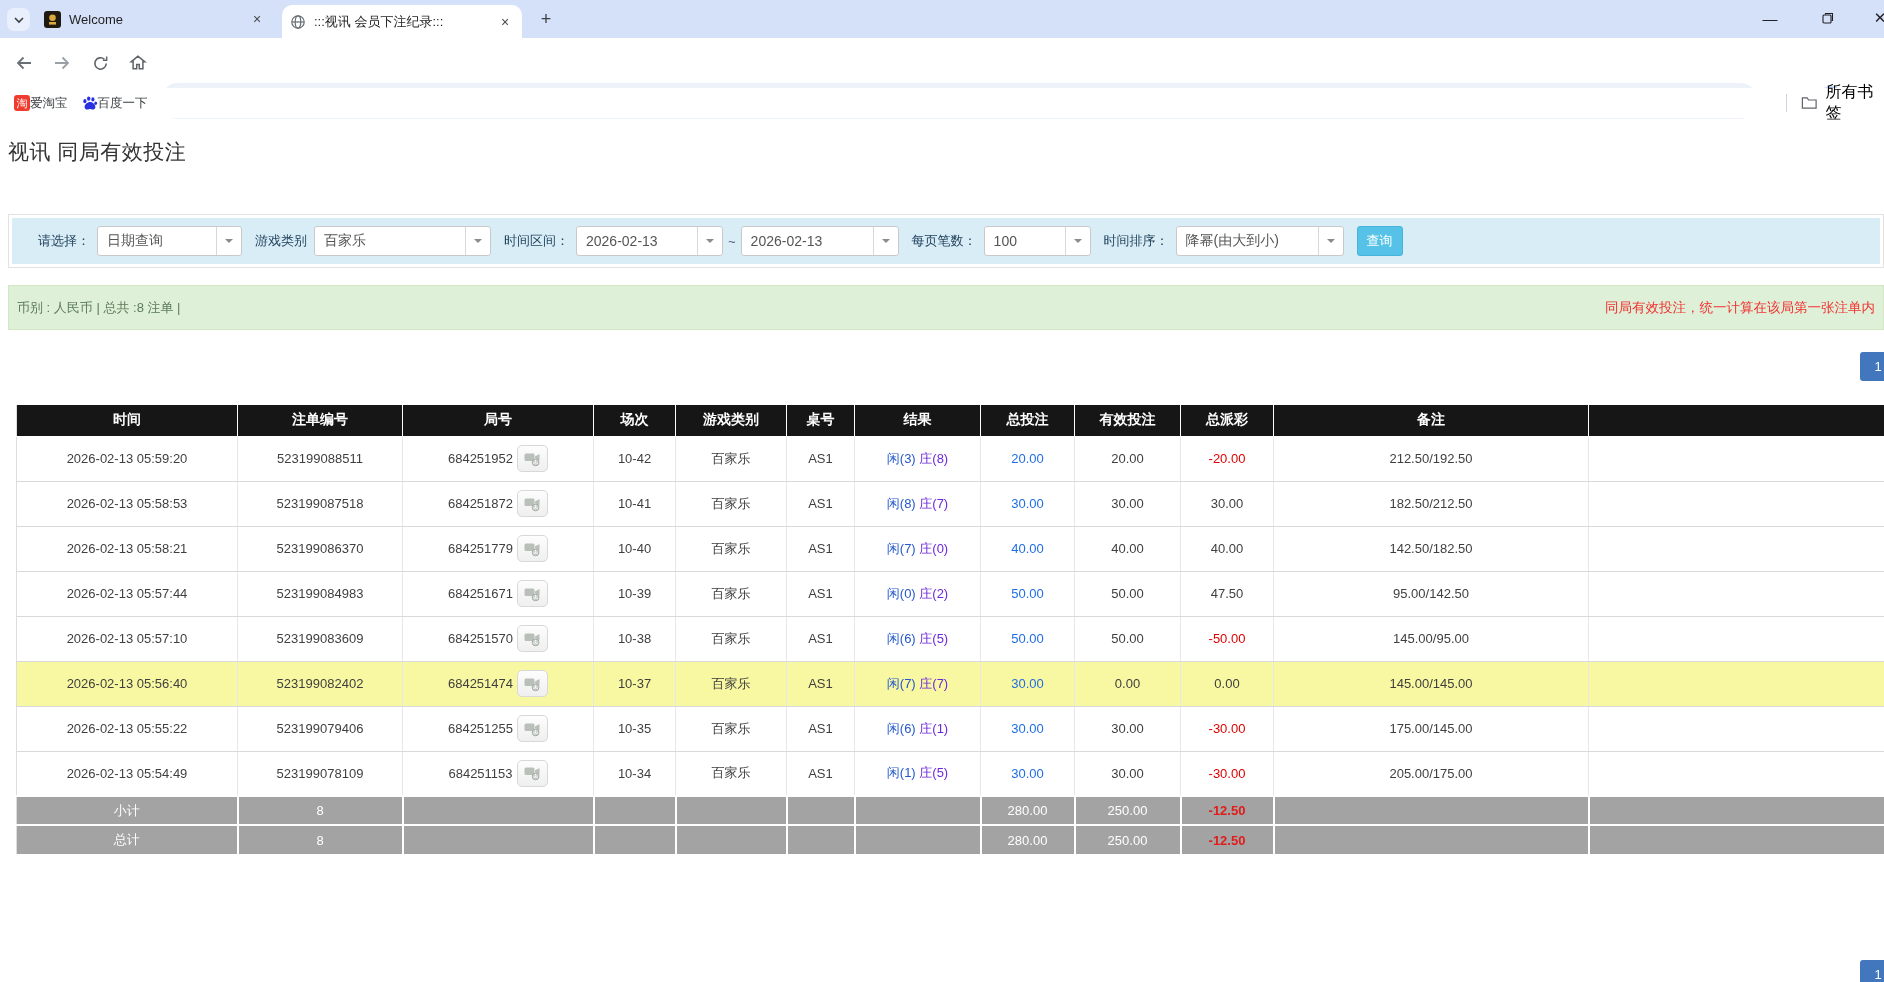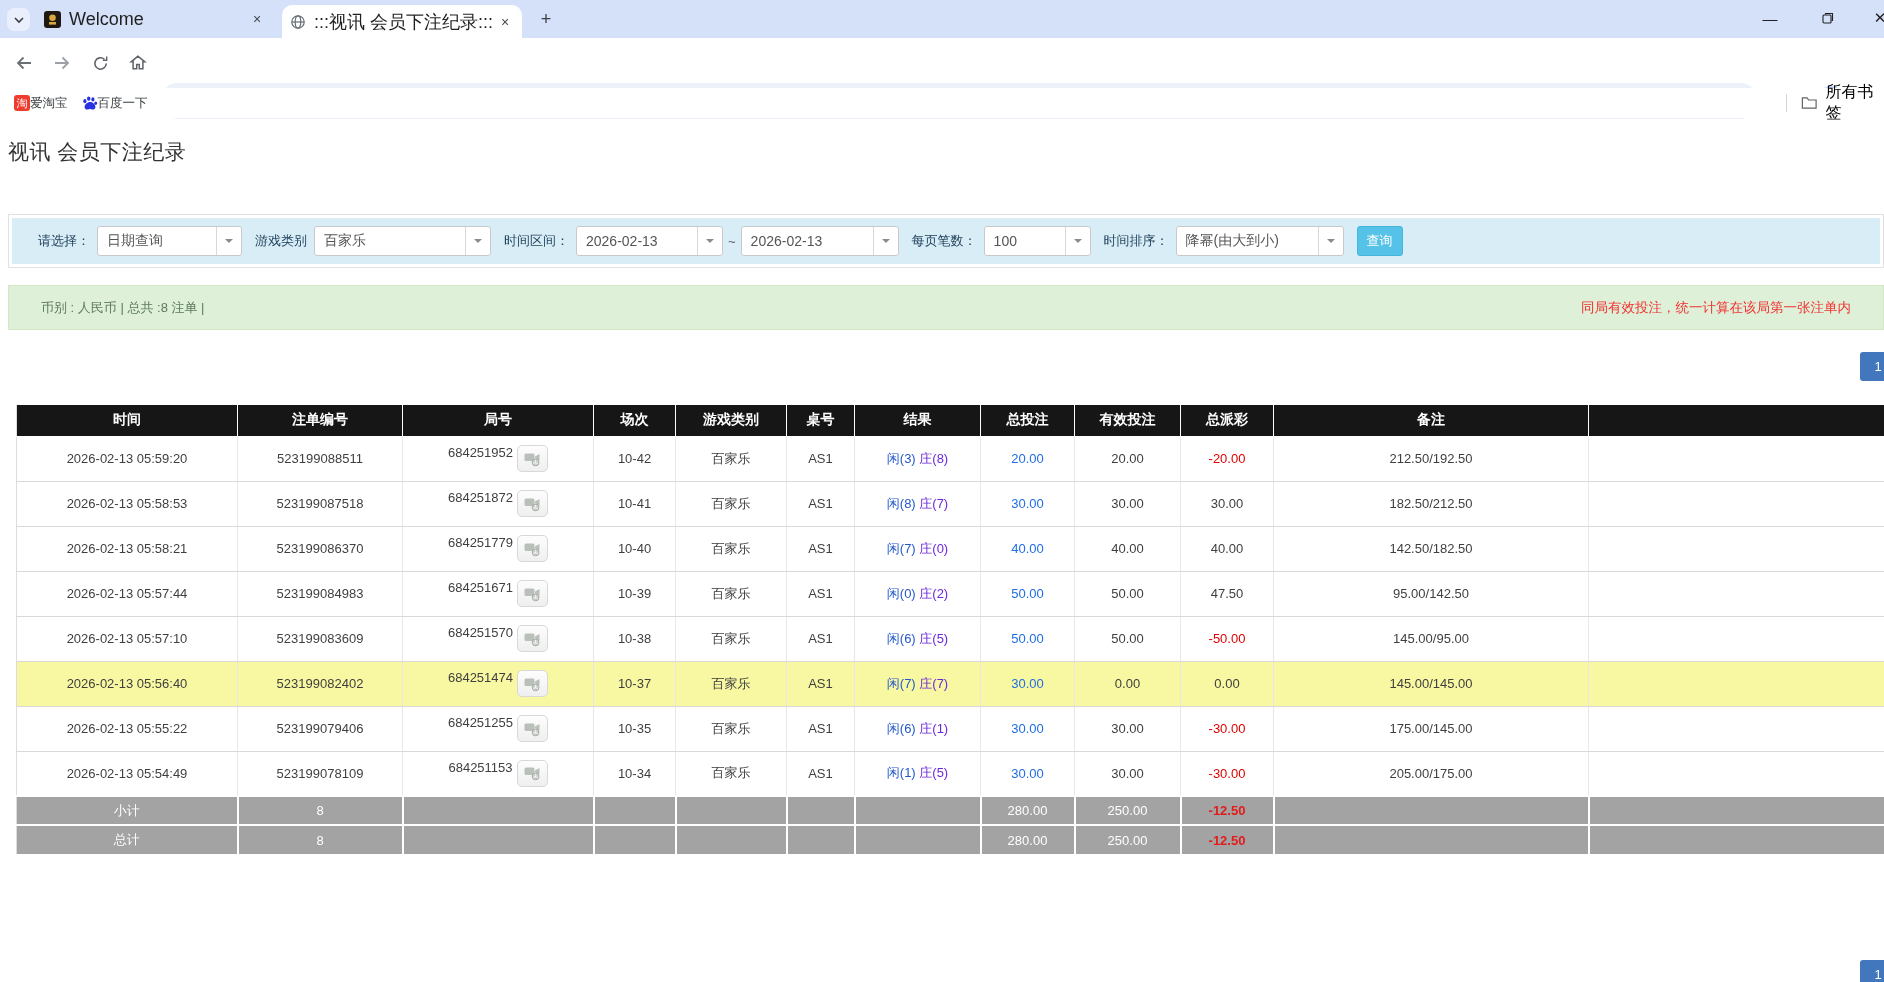--- a/index.html
+++ b/index.html
@@ -6,21 +6,21 @@
   html,body{width:1884px;height:982px;overflow:hidden;background:#fff;
     font-family:"Liberation Sans","DejaVu Sans",sans-serif}
 
   
   #tabstrip{position:absolute;top:0;left:0;width:1884px;height:38px;background:#d5e1f8}
   #tab-search{position:absolute;left:7px;top:8px;width:23px;height:23px;border-radius:7px;
     background:#e9effc;display:flex;align-items:center;justify-content:center;cursor:pointer}
   .tab{position:absolute;display:flex;align-items:center;padding:0 8px}
   #tab1{left:36px;top:0;width:238px;height:38px}
   #tab2{left:282px;top:5px;width:240px;height:33px;background:#fff;border-radius:10px 10px 0 0}
-  .tab .ttl{font-size:18px;color:#1f1f1f;margin-left:8px;flex:1;white-space:nowrap;overflow:hidden}
+  .tab .ttl{font-size:13px;color:#1f1f1f;margin-left:8px;flex:1;white-space:nowrap;overflow:hidden}
   .tab .cls{color:#45494d;font-size:14px;width:18px;height:18px;line-height:18px;text-align:center;border-radius:50%;cursor:pointer}
   #newtab{position:absolute;left:534px;top:7px;width:24px;height:24px;font-size:18px;color:#3c4043;
     display:flex;align-items:center;justify-content:center;cursor:pointer}
   .winctl{position:absolute;top:0;height:36px;width:44px;display:flex;align-items:center;justify-content:center;color:#202124;font-size:15px;cursor:pointer}
 
   #toolbar{position:absolute;top:38px;left:0;width:1884px;height:50px;background:#fff}
   .nav-ic{position:absolute;top:13px;width:24px;height:24px;display:flex;align-items:center;justify-content:center;cursor:pointer}
   #urlbar{position:absolute;left:160px;top:45px;width:1598px;height:36px;border-radius:18px;background:#edf1f9;
     display:flex;align-items:center;padding:0 12px}
   #urltext{font-size:14.3px;color:#1e1e20;white-space:nowrap;overflow:hidden;flex:1;margin-left:12px}
@@ -45,41 +45,41 @@
   .f-label{font-size:13px;font-weight:normal;color:#24455f;margin:0 7px 0 13px;white-space:nowrap}
   .sel{height:30px;background:#fff;border:1px solid #c9c9c9;border-radius:3px;display:flex;align-items:stretch;cursor:pointer}
   .sel .v{padding:0 9px;font-size:14px;color:#555;display:flex;align-items:center;flex:1;white-space:nowrap}
   .sel .ar{width:25px;border-left:1px solid #d8d8d8;display:flex;align-items:center;justify-content:center}
   .sel .ar i{border:4px solid transparent;border-top-color:#8b8b8b;margin-top:4px}
   .tilde{font-size:13px;color:#557;margin:0 5px}
   #btn-search{margin-left:13px;width:46px;height:30px;background:#56c2e7;border:1px solid #45b5dc;border-radius:3px;
     color:#fff;font-size:13px;cursor:pointer}
 
   #summary-bar{position:absolute;left:8px;top:285px;width:1876px;height:45px;background:#dff0d8;
-    border:1px solid #d2e7c2;display:flex;align-items:center;justify-content:space-between;padding:0 32px}
+    border:1px solid #d2e7c2;display:flex;align-items:center;justify-content:space-between;padding:0 8px}
   #summary-left{font-size:13px;color:#5d7a5d}
   #summary-right{font-size:13.5px;color:#f13131}
 
   .pgbtn{position:absolute;left:1860px;width:36px;height:29px;background:#4277bd;border-radius:3px;color:#fff;
     font-size:13px;display:flex;align-items:center;justify-content:center;cursor:pointer}
 
   
   #table-wrap{position:absolute;left:16px;top:405px;width:1876px;overflow:hidden}
   table{border-collapse:collapse;table-layout:fixed;width:1972px}
   th{background:#161616;color:#fff;font-size:14px;font-weight:bold;height:31px;text-align:center;
     border-right:1px solid #fdfdfd;border-bottom:1px solid #fff}
   td{height:45px;font-size:13px;color:#3f3f3f;text-align:center;background:#fff;
     border-right:1px solid #e7e7e7;border-bottom:1px solid #d9d9d9}
   table{border-left:1px solid #ddd}
   tr.hl td{background:#f8f8a3}
   .blue{color:#1f6ee5}
   .neg{color:#e00000}
   .res-p{color:#2357cb}
   .res-b{color:#6d28d9}
-  .round-cell{display:flex;justify-content:center;gap:4px}
+  .round-cell{display:flex;align-items:center;justify-content:center;gap:4px}
   .video-btn{width:31px;height:27px;border:1px solid #d8d8d8;border-radius:5px;cursor:pointer;
     background:linear-gradient(#fdfdfd,#efefef);display:inline-flex;align-items:center;justify-content:center}
   tr.sumrow td{background:#a3a3a3;color:#fff;height:29px;border-top:2px solid #fff;border-right:2px solid #fff;border-bottom:none}
   tr.sumrow td.neg{color:#e21b1b;font-weight:bold}
 </style>
 </head>
 <body>
 
 <div id="tabstrip">
   <div id="tab-search">
@@ -198,21 +198,21 @@
   </div>
   <div id="bm-right">
     <div id="bm-div"></div>
     <svg width="18" height="16" viewBox="0 0 18 16" fill="none" stroke="#5f6368" stroke-width="1.3">
       <path d="M1.5 2.5h5.2l1.6 2.2h8.2v8.8H1.5z"></path>
       </svg>
     <span class="lbl" style="margin-left:8px">所有书签</span>
   </div>
 </div>
 
-<div id="page-title">视讯 会员下注纪录</div>
+<div id="page-title">视讯 同局有效投注</div>
 
 <div id="filter-panel">
   <div id="filter-bar">
     <span class="f-label" style="margin-left:12px">请选择：</span>
     <div class="sel" style="width:145px">
       <span class="v">日期查询</span>
       <span class="ar">
           <i></i>
         </span>
     </div>

